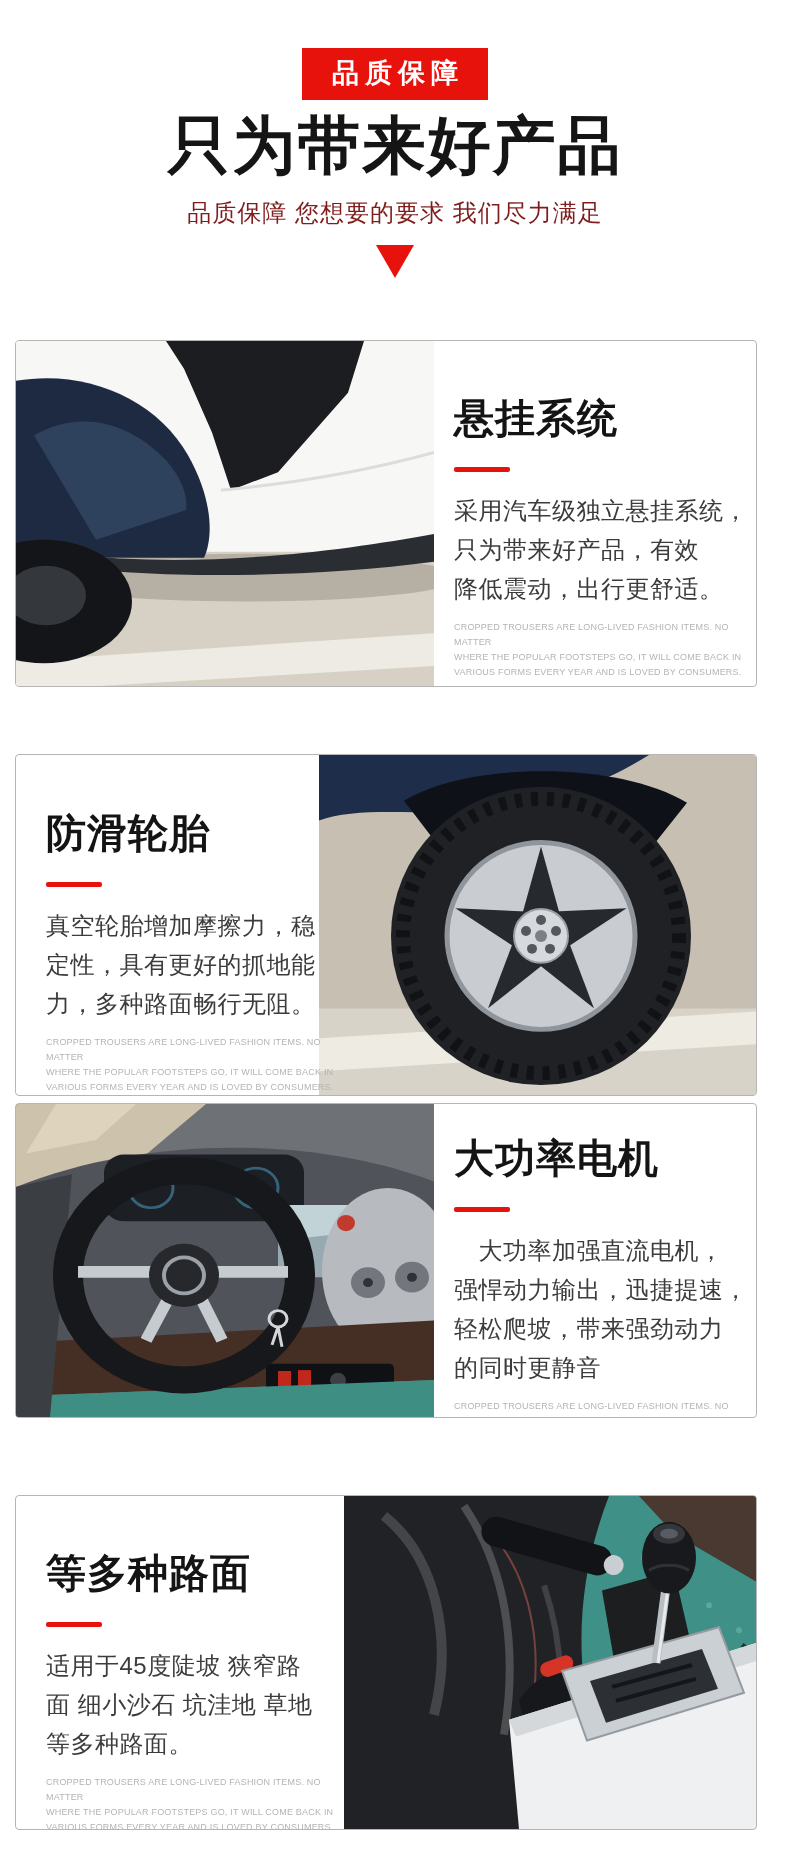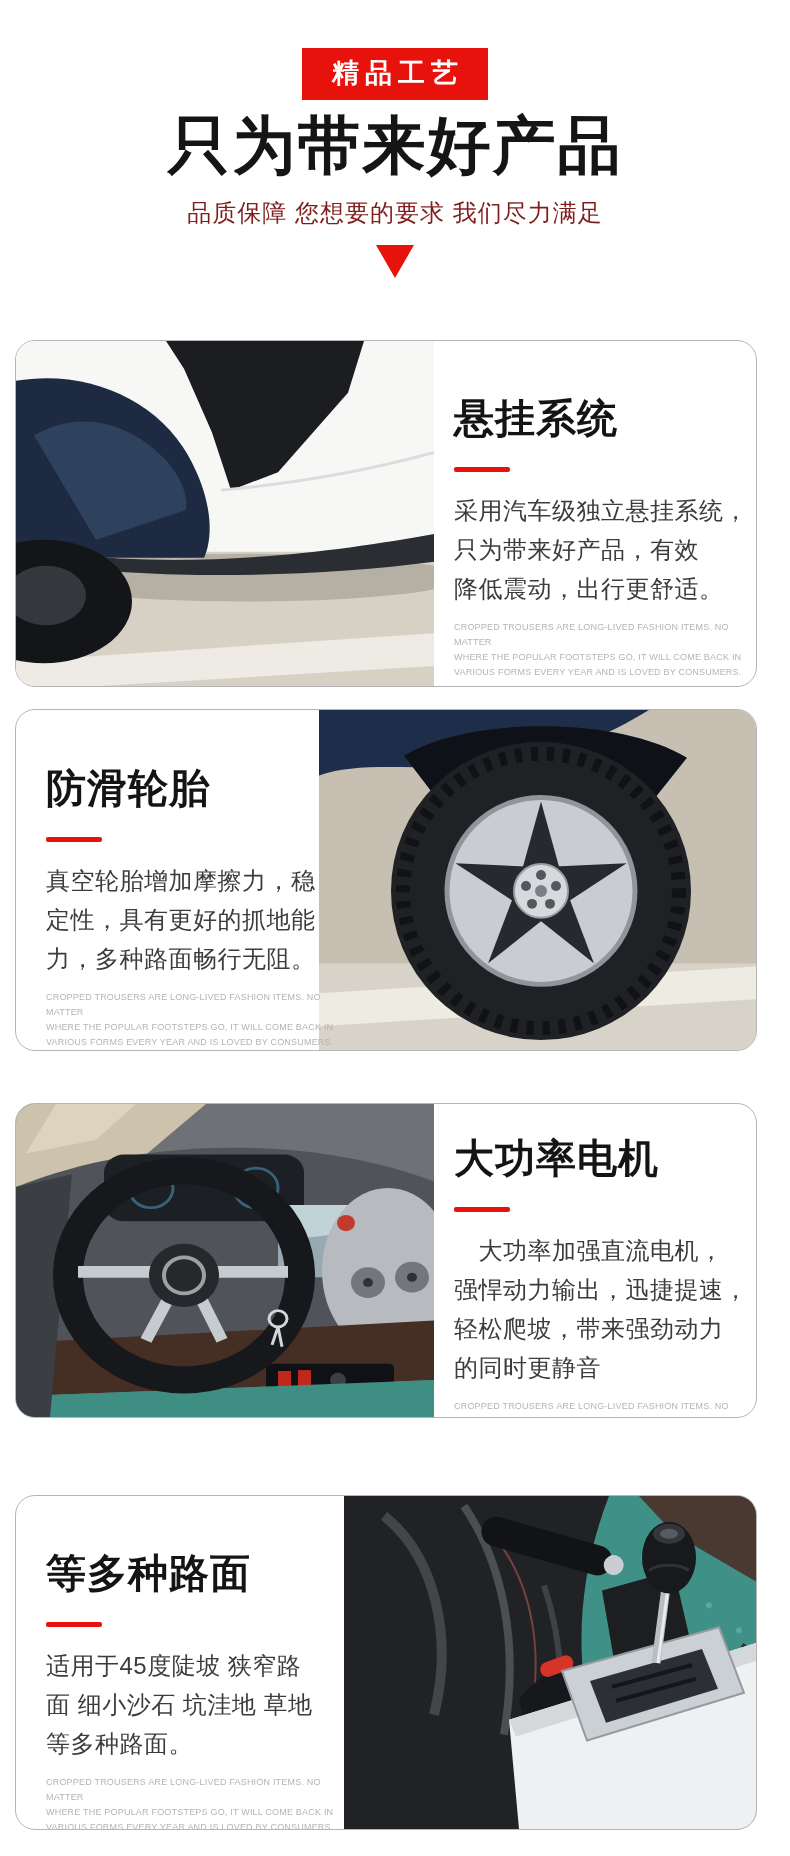--- a/index.html
+++ b/index.html
@@ -18,24 +18,24 @@
   }
   .subtitle{margin-top:10px;font-size:24px;color:#7f1d1d;letter-spacing:1px;}
   .triangle{
     width:0;height:0;margin:16px auto 0;
     border-left:19px solid transparent;border-right:19px solid transparent;
     border-top:33px solid #e8120d;
   }
   
   .card{
     position:absolute;left:15px;width:742px;background:#ffffff;
-    border:1px solid #b5b5b5;border-radius:20px;overflow:hidden;box-sizing:border-box;
+    border:1px solid #b5b5b5;border-radius:4px;overflow:hidden;box-sizing:border-box;
   }
   .card1{top:340px;height:347px;}
-  .card2{top:709px;height:342px;}
+  .card2{top:754px;height:342px;}
   .card3{top:1103px;height:315px;}
   .card4{top:1495px;height:335px;}
   .card-img{position:absolute;top:0;bottom:0;}
   .card1 .card-img,.card3 .card-img{left:0;width:418px;}
   .card2 .card-img{right:0;width:437px;}
   .card4 .card-img{right:0;width:412px;}
   .card-img svg{display:block;width:100%;height:100%;}
   .card-text{position:absolute;}
   .card1 .card-text,.card3 .card-text{left:438px;width:302px;}
   .card2 .card-text,.card4 .card-text{left:30px;width:312px;}
@@ -53,21 +53,21 @@
     margin:12px 0 0;font-size:9px;line-height:15px;color:#b4b4b4;
     white-space:pre-wrap;letter-spacing:0.2px;
   }
 </style>
 </head>
 <body>
 
 <div class="page">
 
   <div class="header">
-    <div class="badge">精品工艺</div>
+    <div class="badge">品质保障</div>
     <h1 class="big-title">只为带来好产品</h1>
     <div class="subtitle">品质保障 您想要的要求 我们尽力满足</div>
     <div class="triangle"></div>
   </div>
 
   <section class="card card1">
     <div class="card-img">
       <svg viewBox="0 0 418 347" preserveAspectRatio="none" aria-hidden="true">
         <rect width="418" height="347" fill="#f7f7f6"></rect>
         <rect y="212" width="418" height="135" fill="#d7d1c5"></rect>

